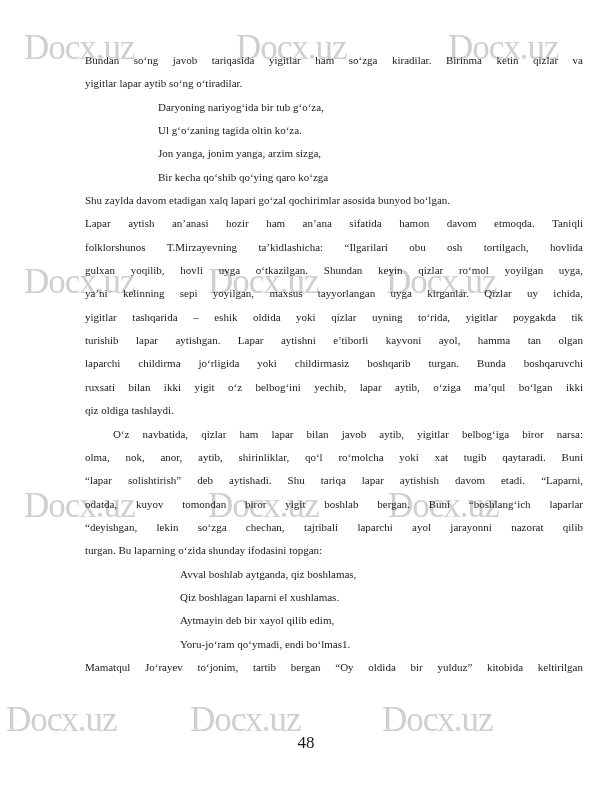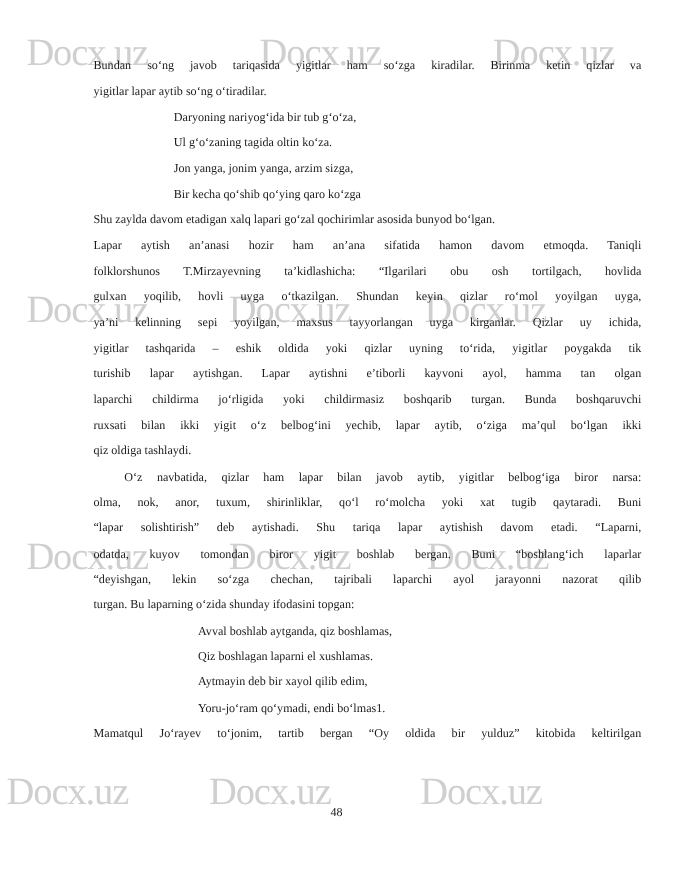--- a/index.html
+++ b/index.html
@@ -37,21 +37,21 @@
   }
   .j  { text-align: justify; text-align-last: justify; -moz-text-align-last: justify; }
   .ind { text-indent: 28px; }
   .v1 { padding-left: 73px; }
   .v2 { padding-left: 95px; }
   .page-number {
     position: absolute;
     left: 0; right: 0;
     top: 733px;
     text-align: center;
-    font-size: 11px;
+    font-size: 17px;
     z-index: 1;
     color: #1b1b1b;
   }
 </style>
 </head>
 <body>
 
 <div class="page">
   <div class="watermark-layer">
       <div class="wm" style="left: 24px; top: 28px; color: rgb(199, 199, 199);">Docx.uz</div>
@@ -78,21 +78,21 @@
       <div class="ln j">Lapar aytish an’anasi hozir ham an’ana sifatida hamon davom etmoqda. Taniqli</div>
       <div class="ln j">folklorshunos T.Mirzayevning ta’kidlashicha: “Ilgarilari obu osh tortilgach, hovlida</div>
       <div class="ln j">gulxan yoqilib, hovli uyga o‘tkazilgan. Shundan keyin qizlar ro‘mol yoyilgan uyga,</div>
       <div class="ln j">ya’ni kelinning sepi yoyilgan, maxsus tayyorlangan uyga kirganlar. Qizlar uy ichida,</div>
       <div class="ln j">yigitlar tashqarida – eshik oldida yoki qizlar uyning to‘rida, yigitlar poygakda tik</div>
       <div class="ln j">turishib lapar aytishgan. Lapar aytishni e’tiborli kayvoni ayol, hamma tan olgan</div>
       <div class="ln j">laparchi childirma jo‘rligida yoki childirmasiz boshqarib turgan. Bunda boshqaruvchi</div>
       <div class="ln j">ruxsati bilan ikki yigit o‘z belbog‘ini yechib, lapar aytib, o‘ziga ma’qul bo‘lgan ikki</div>
       <div class="ln">qiz oldiga tashlaydi.</div>
       <div class="ln j ind">O‘z navbatida, qizlar ham lapar bilan javob aytib, yigitlar belbog‘iga biror narsa:</div>
-      <div class="ln j">olma, nok, anor, tuxum, shirinliklar, qo‘l ro‘molcha yoki xat tugib qaytaradi. Buni</div>
+      <div class="ln j">olma, nok, anor, aytib, shirinliklar, qo‘l ro‘molcha yoki xat tugib qaytaradi. Buni</div>
       <div class="ln j">“lapar solishtirish” deb aytishadi. Shu tariqa lapar aytishish davom etadi. “Laparni,</div>
       <div class="ln j">odatda, kuyov tomondan biror yigit boshlab bergan. Buni “boshlang‘ich laparlar</div>
       <div class="ln j">“deyishgan, lekin so‘zga chechan, tajribali laparchi ayol jarayonni nazorat qilib</div>
       <div class="ln">turgan. Bu laparning o‘zida shunday ifodasini topgan:</div>
       <div class="ln v2">Avval boshlab aytganda, qiz boshlamas,</div>
       <div class="ln v2">Qiz boshlagan laparni el xushlamas.</div>
       <div class="ln v2">Aytmayin deb bir xayol qilib edim,</div>
       <div class="ln v2">Yoru-jo‘ram qo‘ymadi, endi bo‘lmas1.</div>
       <div class="ln j">Mamatqul Jo‘rayev to‘jonim, tartib bergan “Oy oldida bir yulduz” kitobida keltirilgan</div>
     </div>

